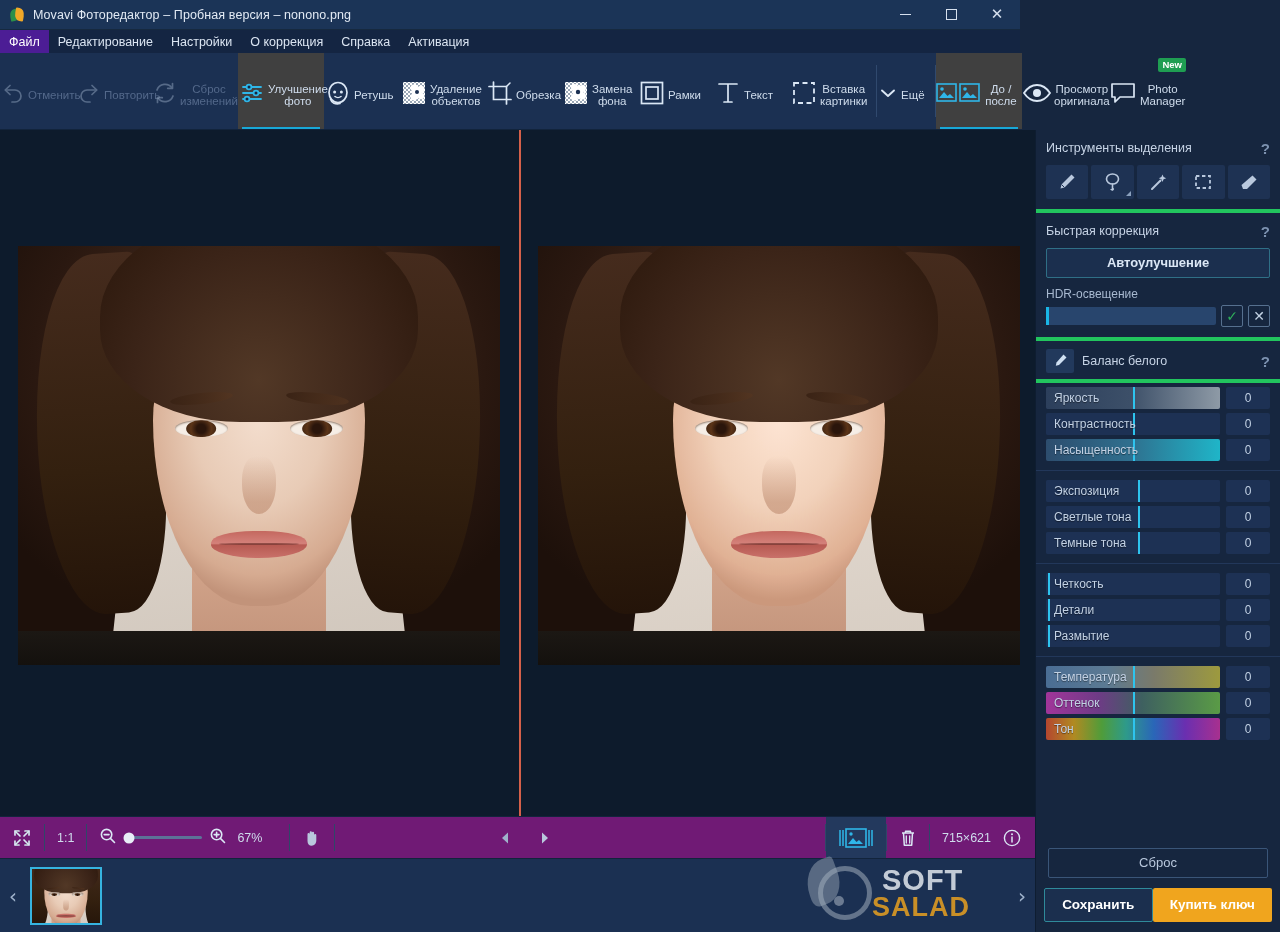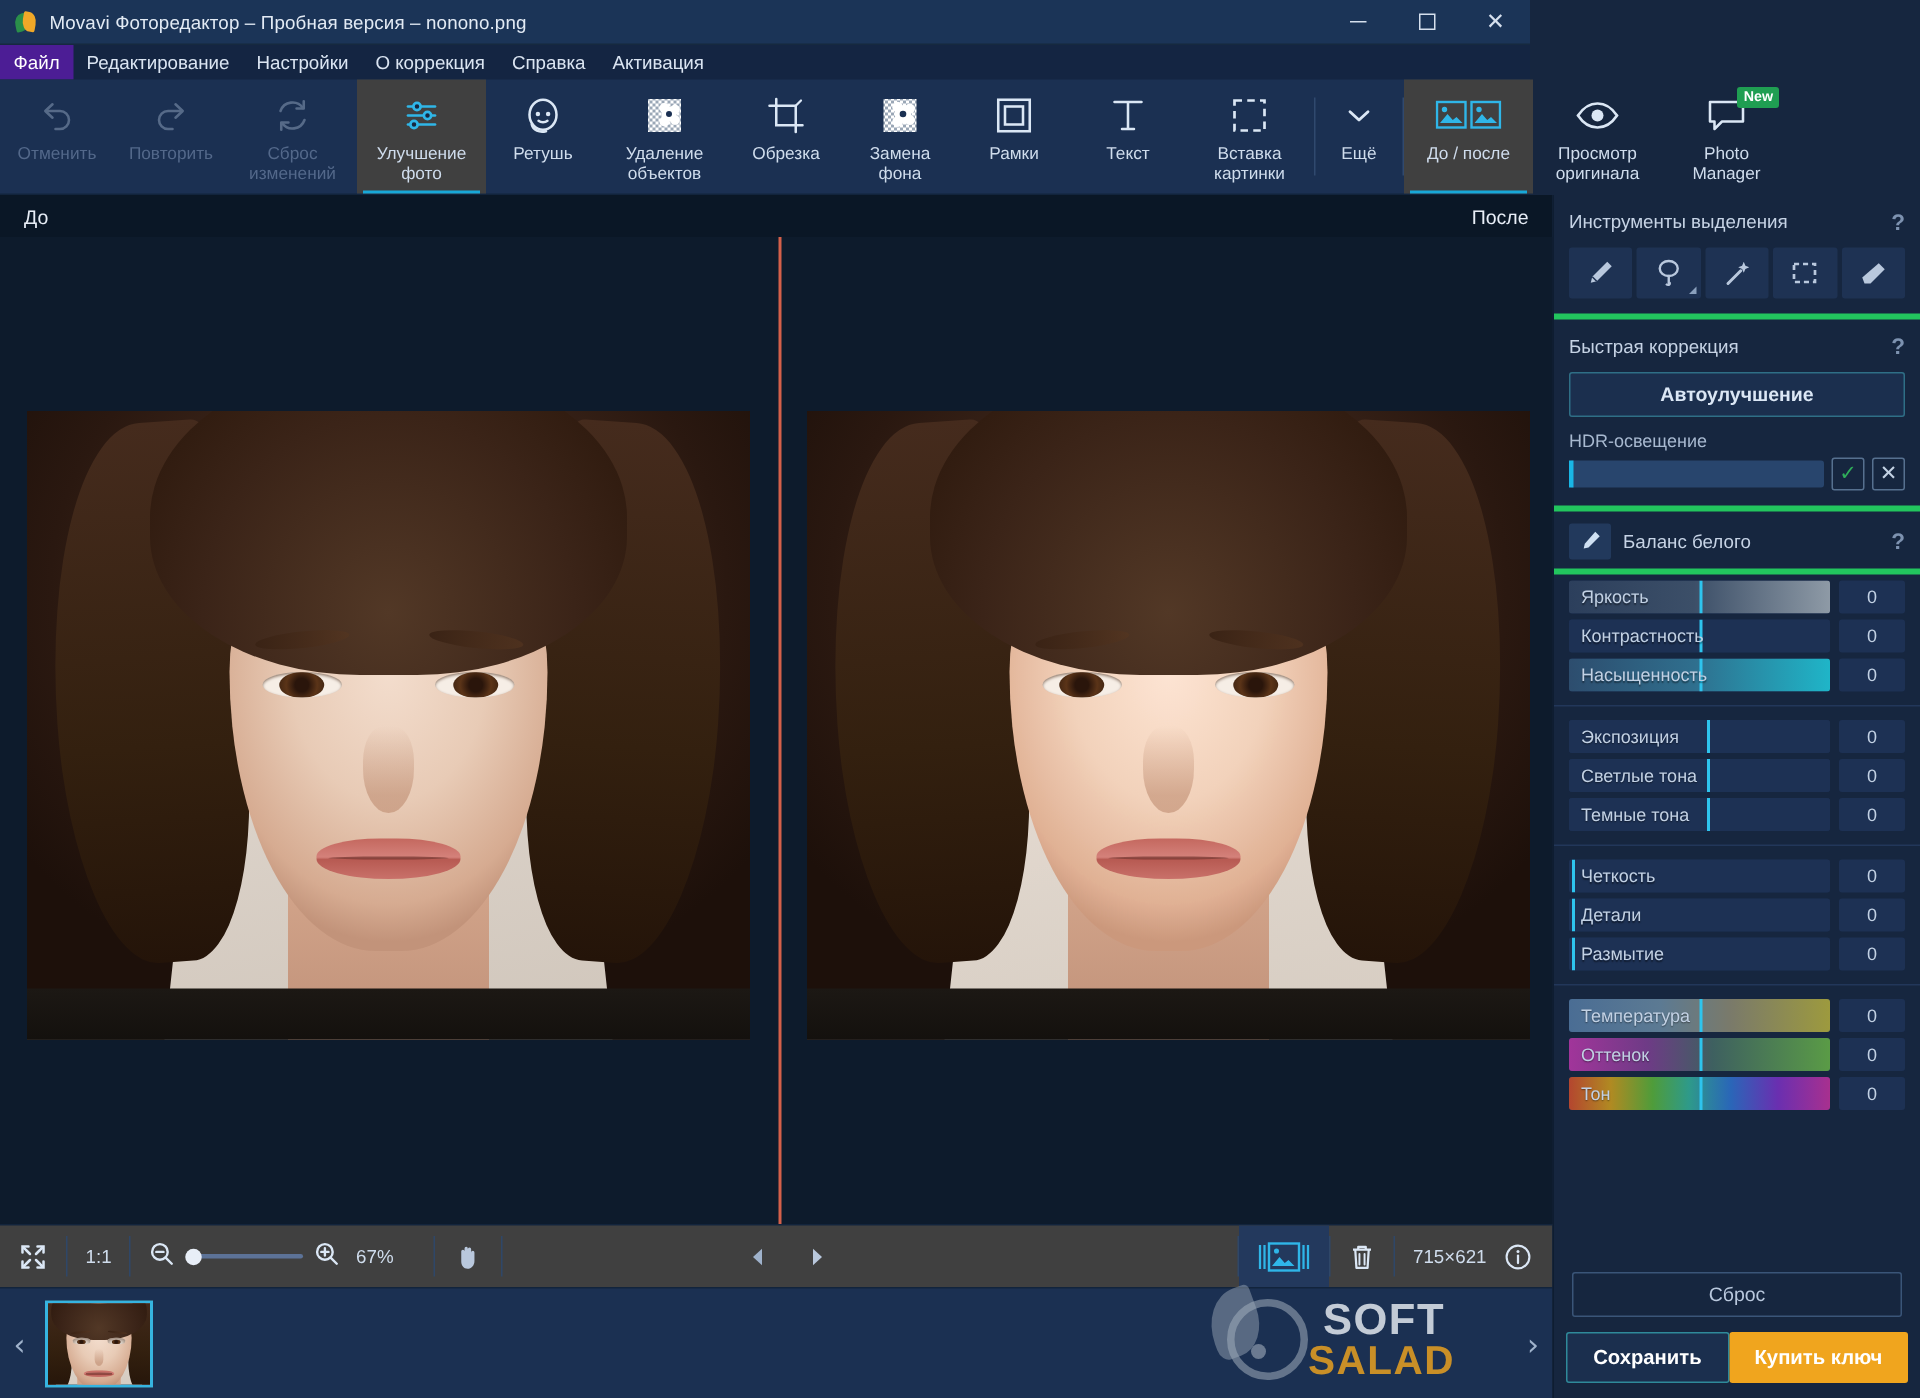--- a/index.html
+++ b/index.html
@@ -53,21 +53,21 @@
 
   
   .toolbar {
     height: 77px; flex: 0 0 77px;
     background: #1b3052;
     display: flex; align-items: stretch;
     border-bottom: 1px solid #12243c;
   }
   .tool {
     width: 76px; flex: 0 0 76px;
-    display: flex; flex-direction: column; align-items: center; justify-content: flex-start;
+    display: flex; flex-direction: row; align-items: center; justify-content: flex-start;
     padding-top: 8px; position: relative;
     font-size: 11.5px; line-height: 12.5px; text-align: center; color: #cfdcec;
   }
   .tool.wide { width: 86px; flex-basis: 86px; }
   .tool.narrow { width: 58px; flex-basis: 58px; }
   .tool.dim { color: #53688a; }
   .tool.dim .ticon { opacity: .45; }
   .tool.sel { background: #404040; }
   .tool.sel::after {
     content: ""; position: absolute; left: 4px; right: 4px; bottom: 0; height: 2px; background: #18a8d8;
@@ -172,21 +172,21 @@
   }
   .photo.right .face-oval { filter: brightness(1.035) saturate(1.06); }
   .photo.right .bg-wall { filter: brightness(1.03); }
   .shoulder {
     position: absolute; left: -4%; bottom: -2%; width: 108%; height: 10%;
     background: linear-gradient(180deg,#1c1814,#120f0c);
   }
 
   
   .bottombar {
-    height: 42px; flex: 0 0 42px; background: #404040;
+    height: 42px; flex: 0 0 42px; background: #701a75;
     display: flex; align-items: stretch; border-top: 1px solid #12243c;
   }
   .bb-cell {
     display: flex; align-items: center; justify-content: center;
     padding: 0 12px; color: #cfdcec; font-size: 12.5px;
   }
   .bb-div { width: 1px; background: #2f4768; margin: 7px 0; flex: 0 0 1px; }
   .bb-grow { flex: 1 1 auto; }
   .zoom-track {
     position: relative; width: 78px; height: 3px; background: #5c7297; border-radius: 2px; margin: 0 7px;
@@ -552,24 +552,20 @@
       </span>
       <span class="tlabel" style="white-space:pre-line">Photo
 Manager</span>
     </div>
   </div>
 
   <div class="main">
 
     <div class="canvas-col">
 
-      <div class="ba-bar">
-        <span>До</span>
-        <span>После</span>
-      </div>
 
       <div class="canvas">
         <div class="divider"></div>
 
         <div class="photo left">
           <div class="face">
             <div class="bg-wall"></div>
               <div class="hair-back"></div>
             <div class="hair-l"></div>
               <div class="hair-r"></div>

